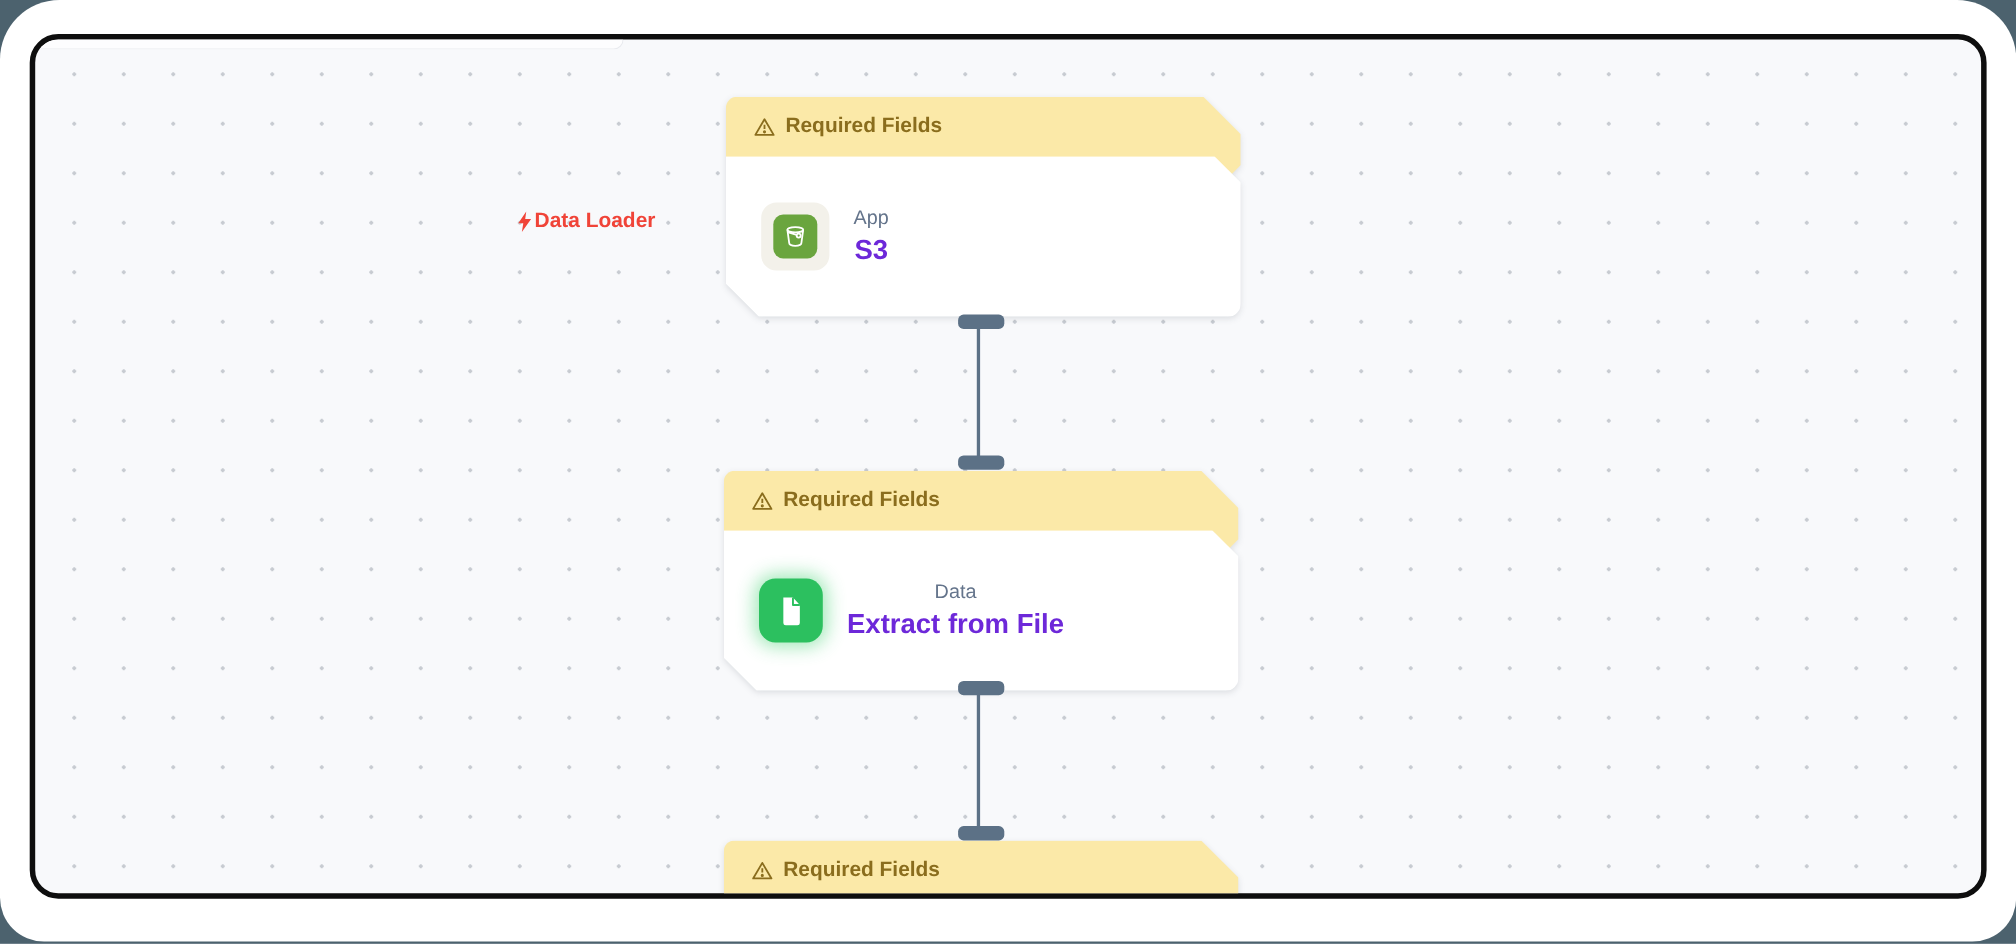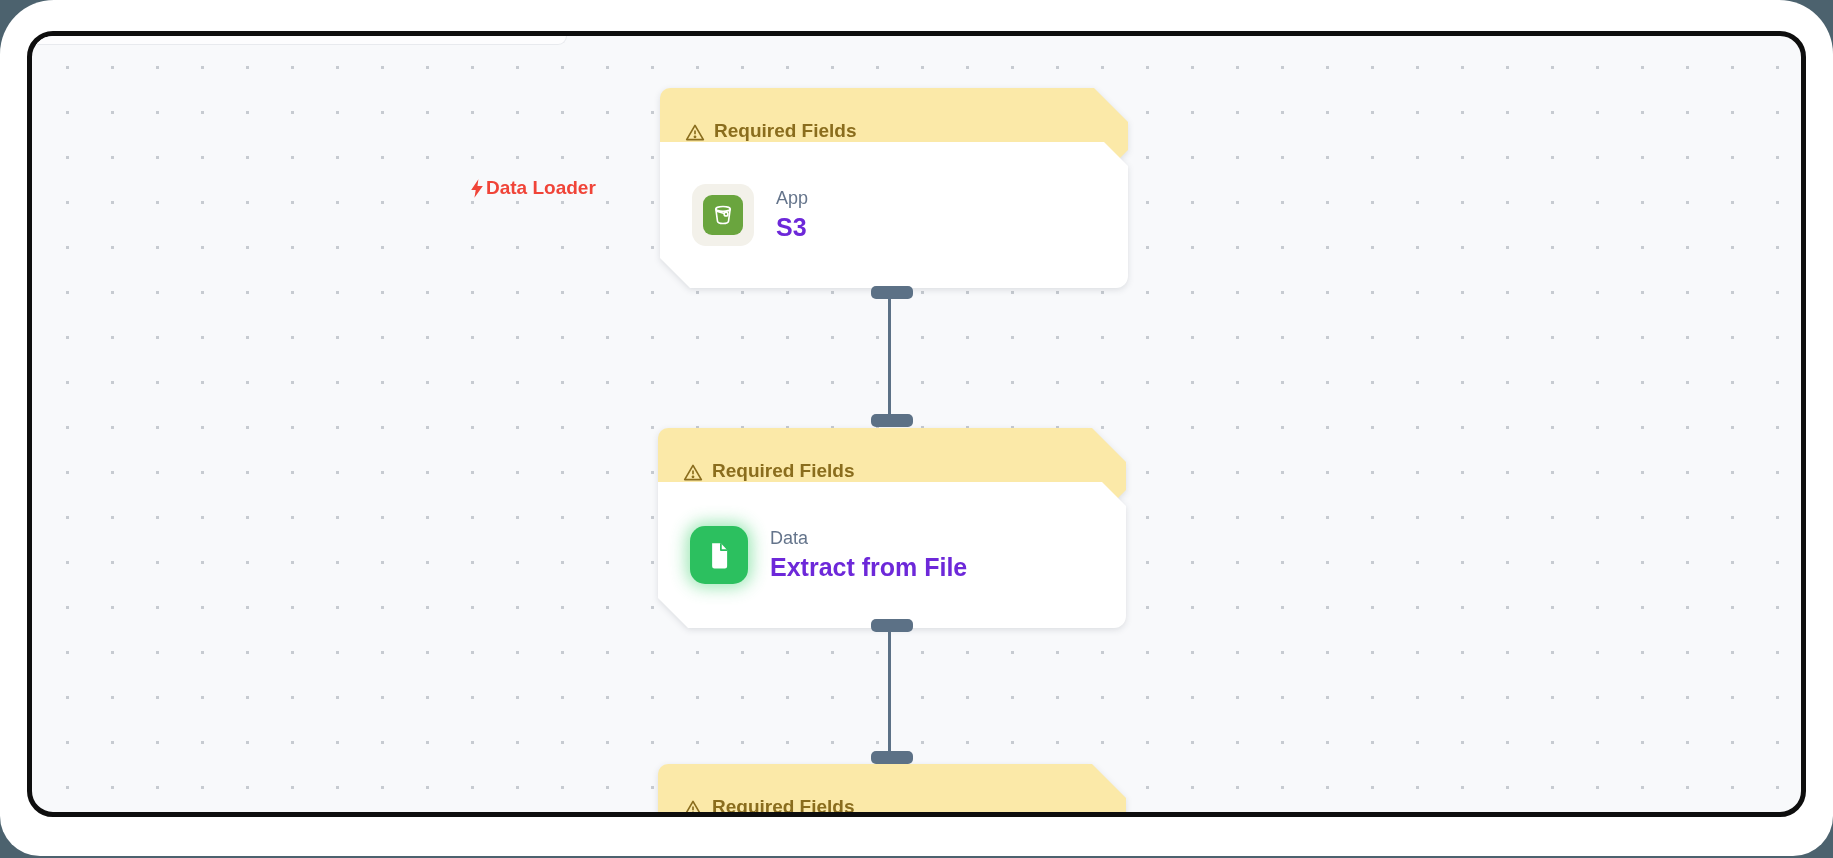--- a/index.html
+++ b/index.html
@@ -20,41 +20,41 @@
     background-image:radial-gradient(circle,#c7cbd1 1.7px,rgba(0,0,0,0) 1.8px);
     background-size:45px 45px;background-position:13px 9px;
     overflow:hidden;
   }
   .toolbar-edge{
     position:absolute;left:0;top:0;width:534px;height:8px;
     background:#fdfdfe;border-right:1px solid #e8eaee;border-bottom:1px solid #e8eaee;
     border-bottom-right-radius:9px;
   }
   .flow-label{
-    position:absolute;left:438px;top:141px;display:flex;align-items:center;gap:2px;
+    position:absolute;left:438px;top:154px;display:flex;align-items:center;gap:2px;
     color:#f04438;font-size:19px;font-weight:600;white-space:nowrap;
   }
   
   .node{position:absolute;width:468px;filter:drop-shadow(0 2px 3px rgba(18,25,38,.12));}
   .node-banner{
     position:relative;height:74px;background:#fbe9a8;z-index:1;
     border-top-left-radius:10px;
     clip-path:polygon(0 0, calc(100% - 34px) 0, 100% 34px, 100% calc(100% - 12px), calc(100% - 12px) 100%, 0 100%);
   }
   .banner-content{
-    position:absolute;left:0;top:0;height:54px;display:flex;align-items:flex-end;
+    position:absolute;left:0;top:0;height:54px;display:flex;align-items:center;
     gap:9px;padding-left:25px;color:#8a6d1d;font-size:19px;font-weight:600;
   }
   .node-body{
     position:relative;z-index:2;margin-top:-20px;height:146px;background:#ffffff;
     border-radius:0 0 12px 0;
     clip-path:polygon(0 0, calc(100% - 24px) 0, 100% 24px, 100% 100%, 30px 100%, 0 calc(100% - 30px));
     display:flex;align-items:center;gap:22px;padding-left:32px;box-sizing:border-box;
   }
-  .node-text{display:flex;flex-direction:column;gap:5px;}
+  .node-text{display:flex;flex-direction:column;gap:5px;text-align:center;}
   .node-category{font-size:18px;color:#64748b;line-height:1.1;}
   .node-title{font-size:25px;font-weight:600;color:#6d28d9;line-height:1.1;}
   .icon-tile-outer{
     width:62px;height:62px;background:#f3f1ea;border-radius:14px;
     display:flex;align-items:center;justify-content:center;flex:0 0 auto;
   }
   .icon-tile-green{
     width:40px;height:40px;background:#6aa53e;border-radius:9px;
     display:flex;align-items:center;justify-content:center;
   }

